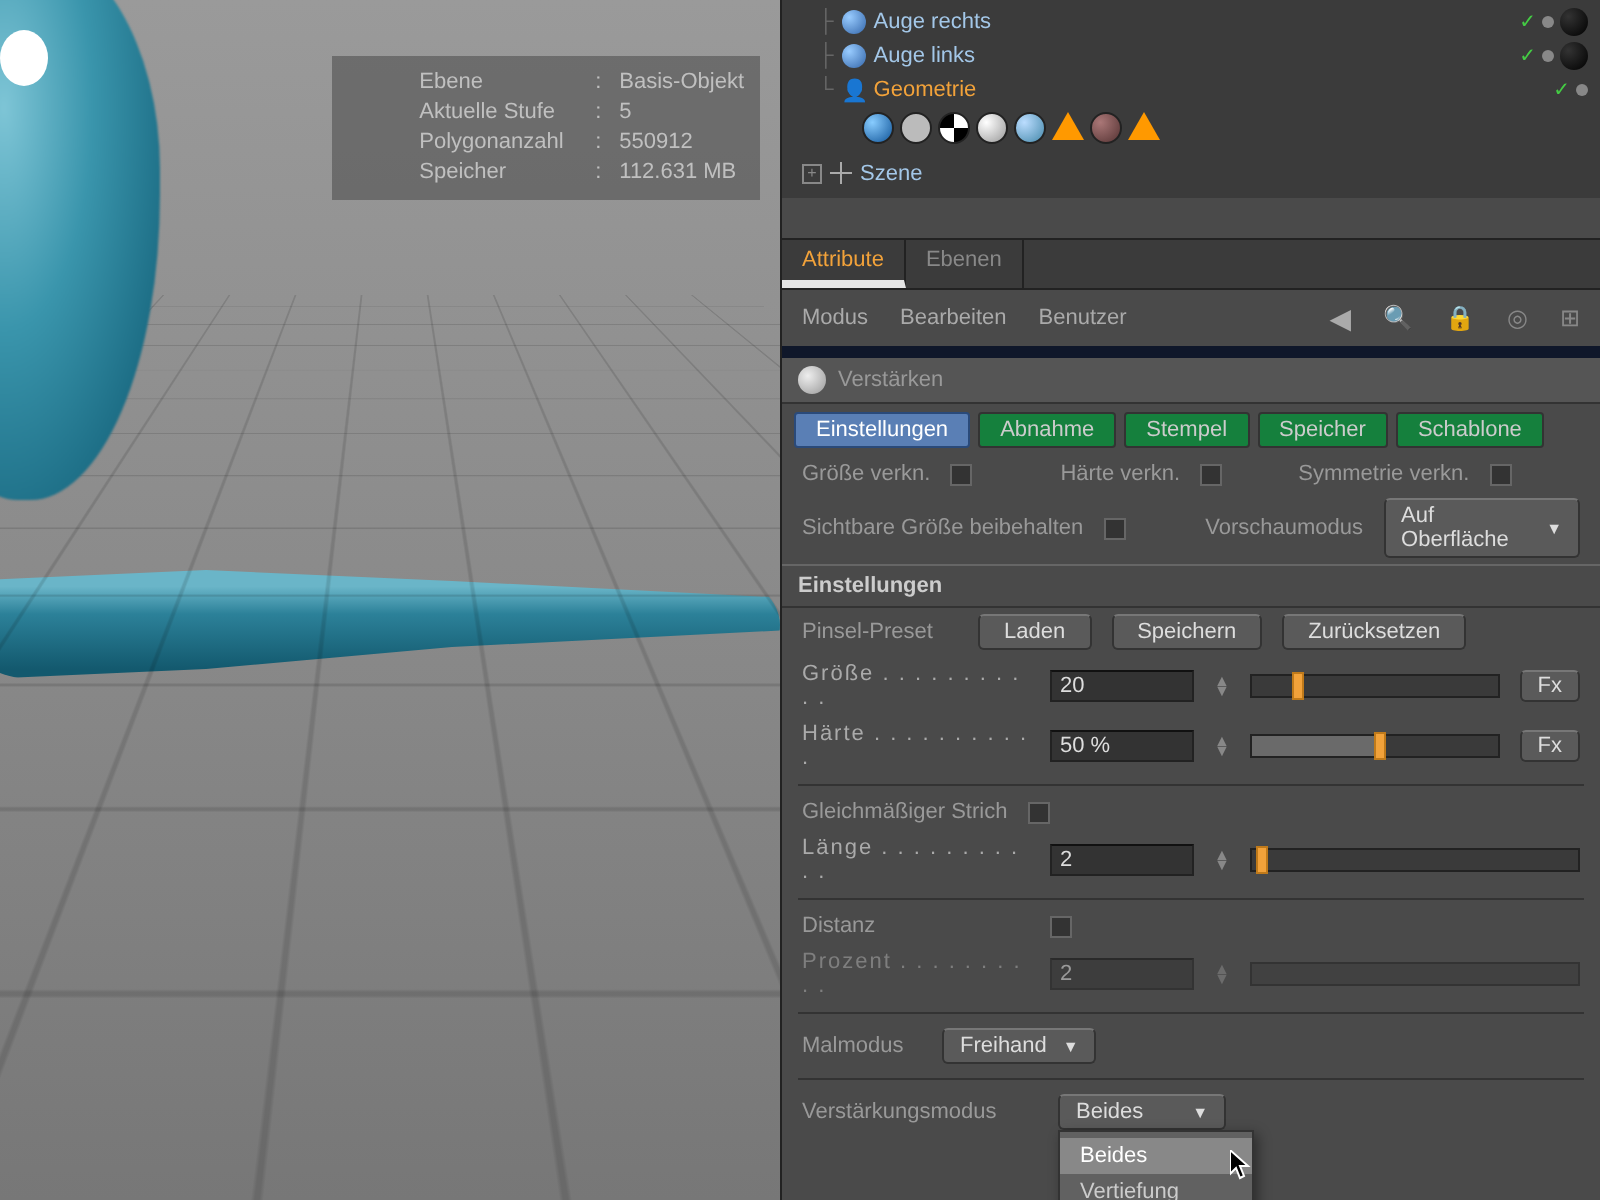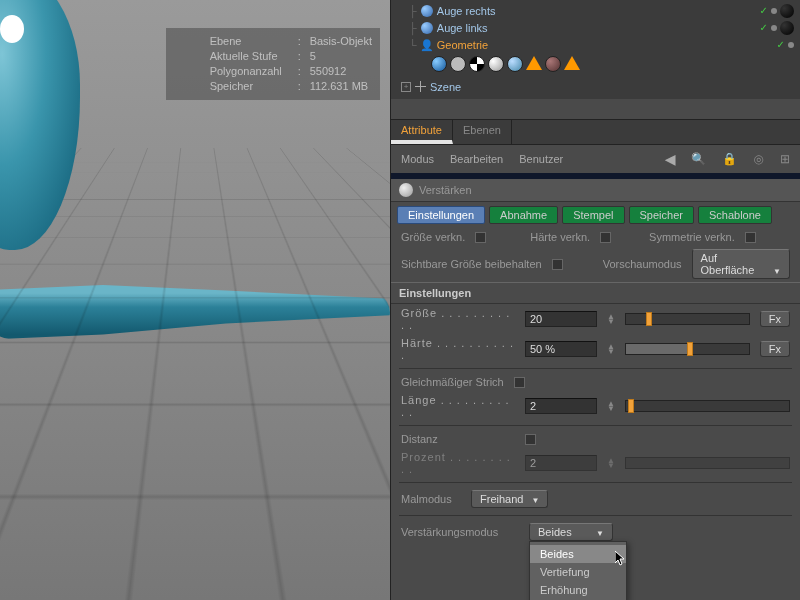--- a/index.html
+++ b/index.html
@@ -46,21 +46,21 @@
 .proprow { display: flex; align-items: center; gap: 10px; padding: 3px 10px; }
 .check-box { width: 11px; height: 11px; background: #333; border: 1px solid #666; display: inline-block; }
 .section-title { color: #ccc; padding: 4px 8px; font-weight: bold; background: #4a4a4a; border-top: 1px solid #666; border-bottom: 1px solid #333; }
 .btn { background: #5a5a5a; border: 1px solid #333; border-top-color: #777; padding: 2px 12px; color: #ddd; border-radius: 3px; cursor: pointer; }
 .label-dotted { color: #aaa; letter-spacing: 1px; }
 .numfield { background: #333; border: 1px solid #222; border-top-color: #111; color: #ddd; padding: 1px 4px; width: 72px; }
 .spinner { color: #888; font-size: 8px; line-height: 5px; }
 .slider { position: relative; height: 12px; background: #3a3a3a; border: 1px solid #222; flex: 1; }
 .slider-handle { position: absolute; top: -2px; width: 6px; height: 14px; background: #f2a23a; border: 1px solid #c07a1a; }
 .fx { background: #5a5a5a; border: 1px solid #333; border-top-color: #777; padding: 1px 8px; color: #ddd; border-radius: 3px; cursor: pointer; margin-left: 0; }
-.dropdown { background: #5a5a5a; border: 1px solid #333; border-top-color: #777; padding: 2px 8px; color: #ddd; border-radius: 3px; display: inline-flex; align-items: flex-end; gap: 8px; cursor: pointer; min-width: 60px; }
+.dropdown { background: #5a5a5a; border: 1px solid #333; border-top-color: #777; padding: 2px 8px; color: #ddd; border-radius: 3px; display: inline-flex; align-items: center; gap: 8px; cursor: pointer; min-width: 60px; }
 .dd-arrow { font-size: 8px; }
 .dd-panel { position: relative; }
 .dd-menu { position: absolute; top: 18px; left: 0; background: #616161; border: 1px solid #333; padding: 3px 0; z-index: 10; min-width: 98px; box-shadow: 2px 2px 6px rgba(0,0,0,0.4); }
 .dd-item { padding: 3px 10px; color: #ccc; cursor: pointer; }
 .dd-item.hl { background: #888; color: #fff; }
 .sep { height: 1px; background: #333; margin: 4px 8px; }
 .icon-axes { width: 11px; height: 11px; display: inline-block; position: relative; }
 .icon-axes::before { content:''; position:absolute; left:0; top:5px; width:11px; height:1px; background:#aaa; }
 .icon-axes::after { content:''; position:absolute; left:5px; top:0; width:1px; height:11px; background:#aaa; }
 .cursor-arrow { position: absolute; width: 12px; height: 16px; pointer-events: none; z-index: 100; }
@@ -197,20 +197,26 @@
     <span style="width:20px"></span>
     <span>Vorschaumodus</span>
     <span class="dropdown" style="flex:1;justify-content:space-between">
       <span>Auf Oberfläche</span>
         <span class="dd-arrow">▼</span>
     </span>
   </div>
 
   <div class="section-title">Einstellungen</div>
 
+  <div class="proprow">
+    <span style="width:78px">Pinsel-Preset</span>
+    <span class="btn">Laden</span>
+    <span class="btn">Speichern</span>
+    <span class="btn">Zurücksetzen</span>
+  </div>
 
   <div class="proprow">
     <span class="label-dotted" style="width:114px"><span>Größe</span> . . . . . . . . . . .</span>
     <span class="numfield">20</span>
     <span class="spinner">▲<br>▼</span>
     <div class="slider">
         <div class="slider-handle" style="left:16%"></div>
       </div>
     <span class="fx">Fx</span>
   </div>

